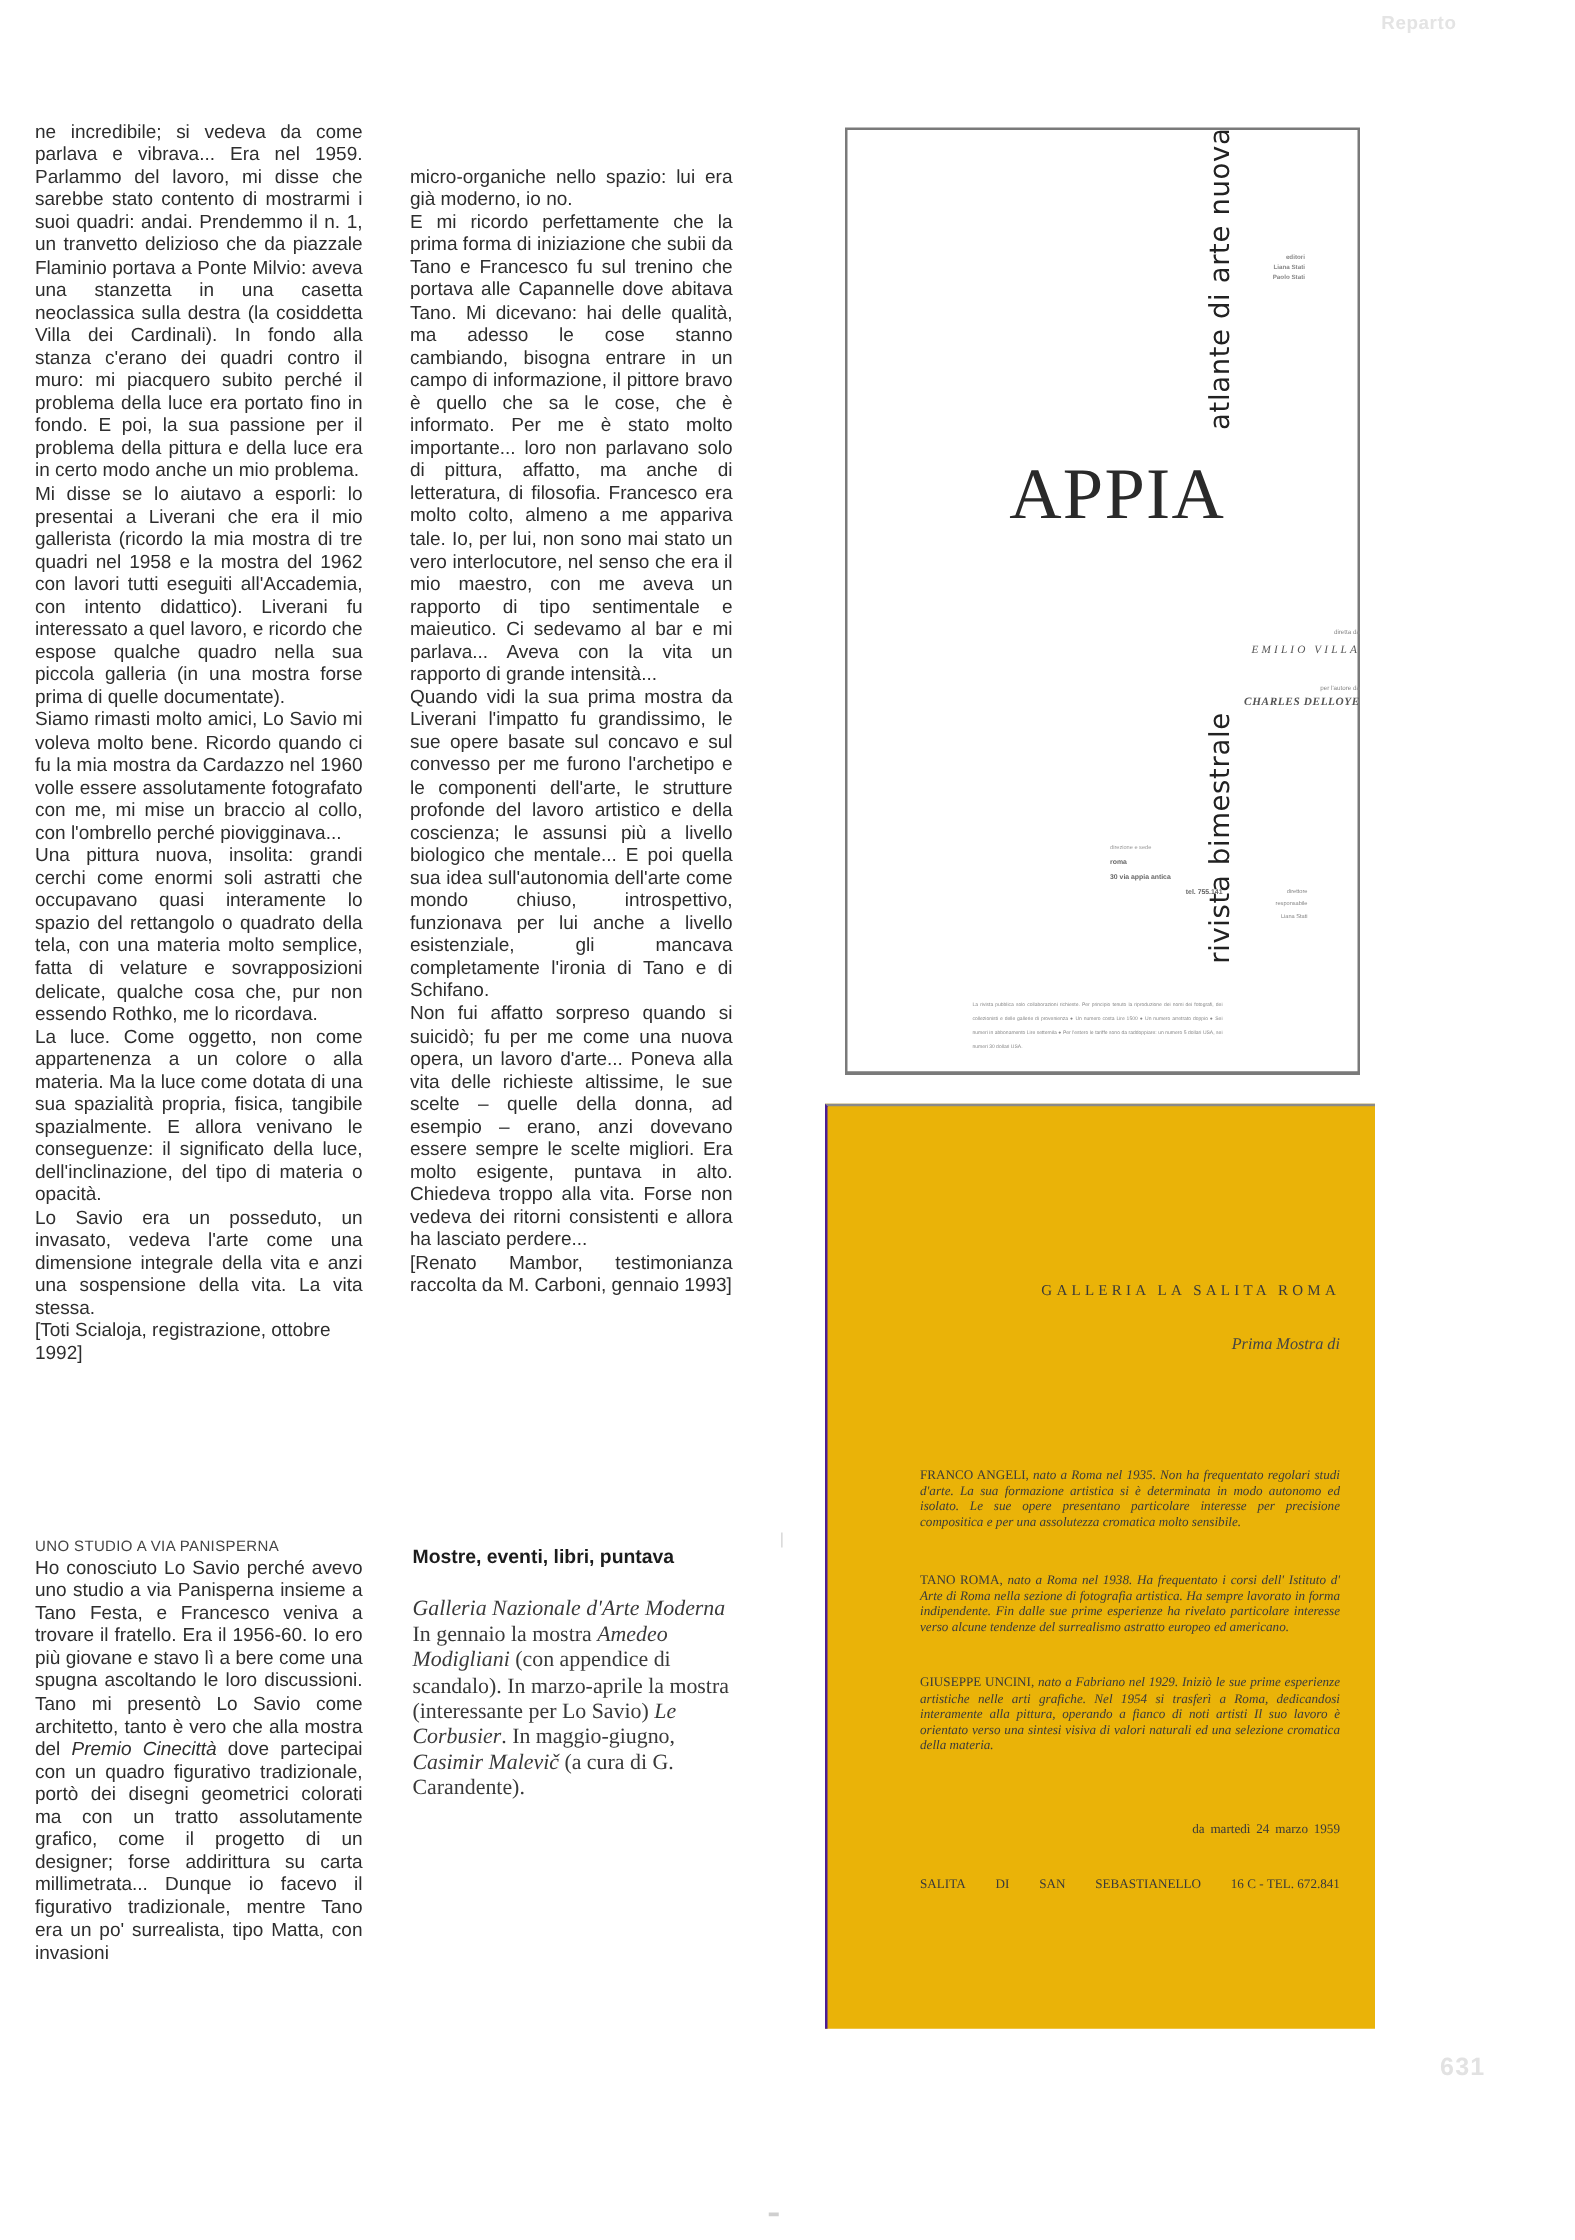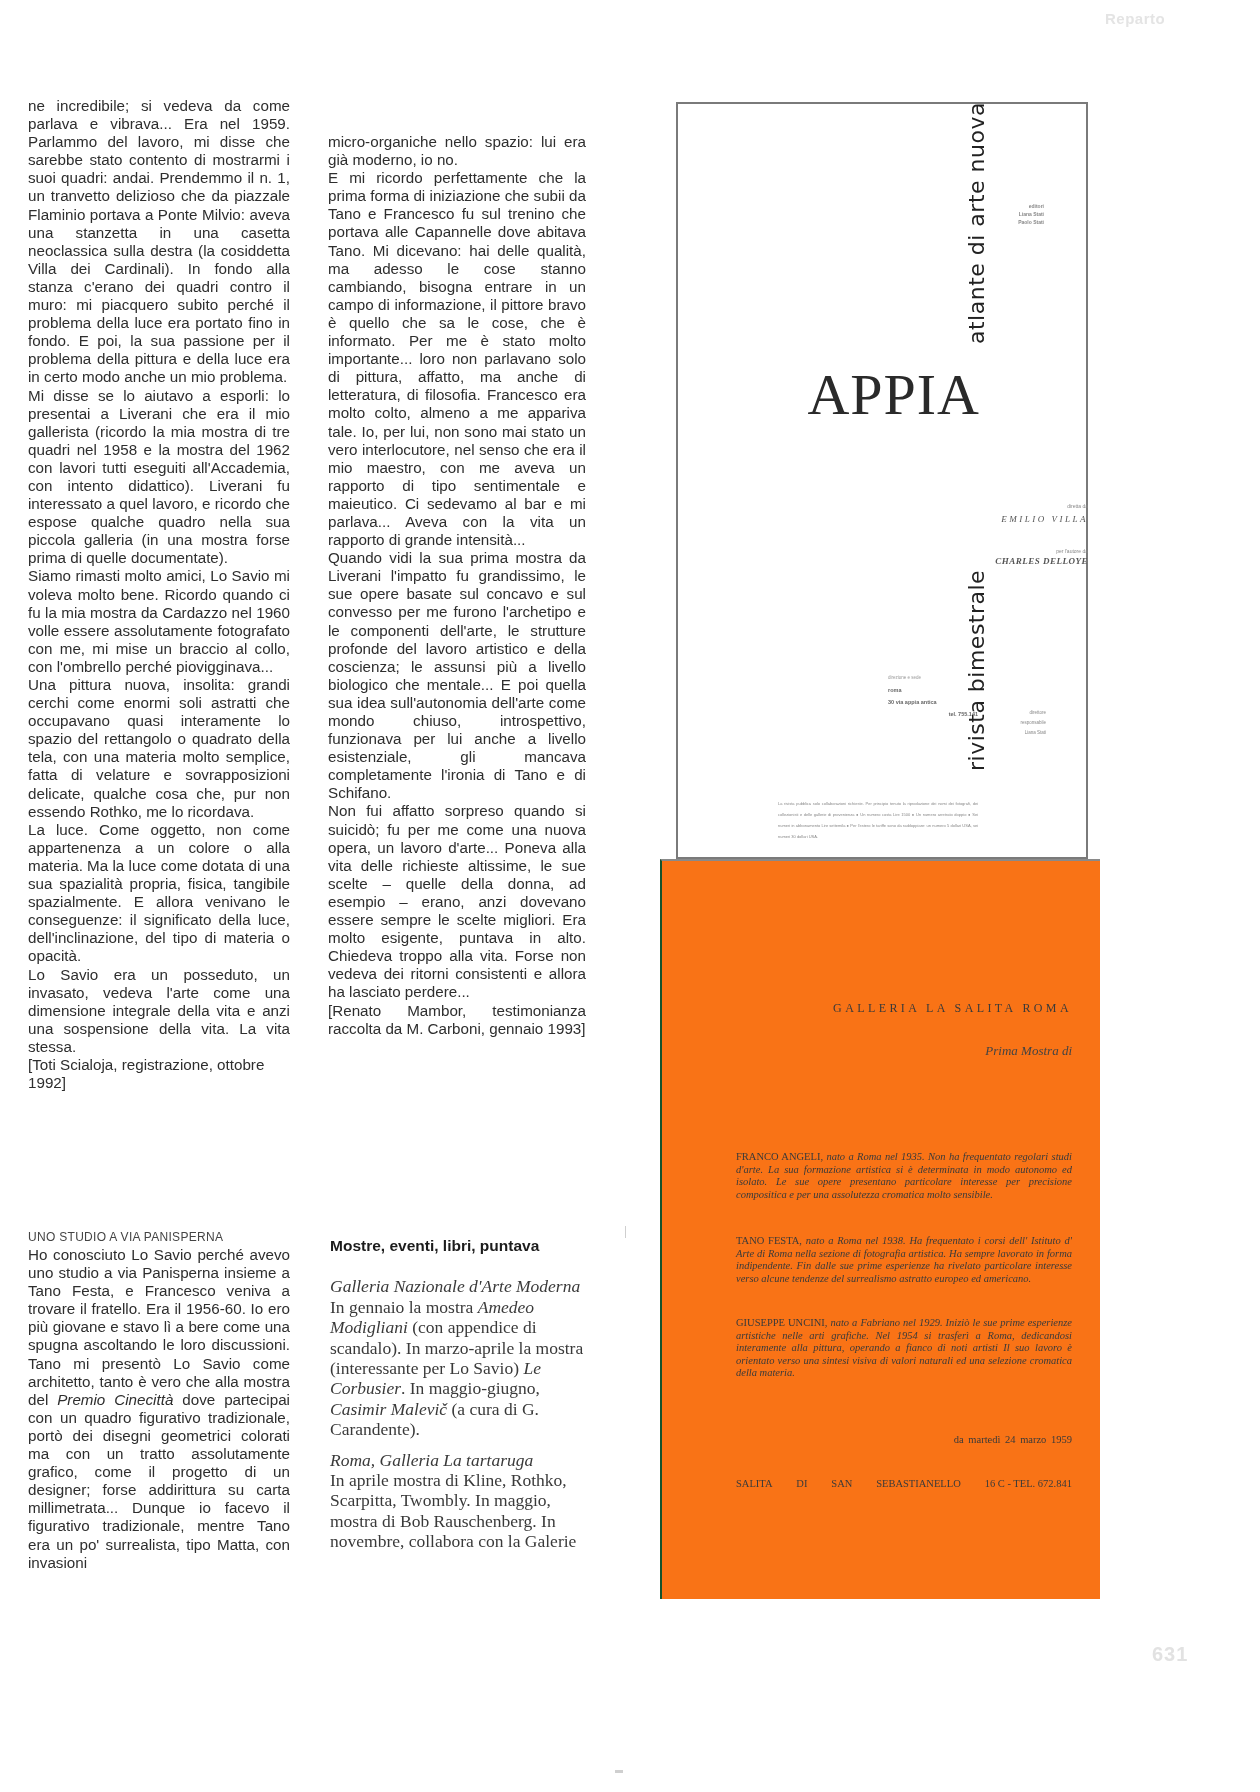--- a/index.html
+++ b/index.html
@@ -38,21 +38,21 @@
   .director { position: absolute; left: 300px; top: 410px; width: 110px; text-align: right; font-family: "Liberation Serif", serif; font-style: italic; font-size: 9px; letter-spacing: 2.5px; color: #555; }
   .publisher-label { left: 300px; top: 443px; width: 110px; }
   .publisher { position: absolute; left: 300px; top: 452px; width: 110px; text-align: right; font-family: "Liberation Serif", serif; font-style: italic; font-weight: bold; font-size: 9px; letter-spacing: 0.5px; color: #555; }
   .address { position: absolute; left: 210px; top: 568px; width: 90px; font-size: 5.5px; font-weight: bold; color: #666; line-height: 12px; }
   .address .r { text-align: right; }
   .address .lbl { font-weight: normal; font-size: 4.5px; color: #999; }
   .resp { position: absolute; left: 300px; top: 604px; width: 68px; text-align: right; font-size: 4.5px; color: #888; line-height: 10px; }
   .fineprint { position: absolute; left: 100px; top: 694px; width: 200px; font-size: 4px; color: #888; line-height: 11px; text-align: justify; }
 
   
-  .invite { position: absolute; left: 660px; top: 859px; width: 440px; height: 740px; border-top: 2px solid #8a8a8a; border-left: 2px solid #14532d; background: #f97316; }
+  .invite { position: absolute; left: 660px; top: 883px; width: 440px; height: 740px; border-top: 2px solid #8a8a8a; border-left: 2px solid #4c1d95; background: #eab308; }
   .inv-title { position: absolute; left: 40px; width: 370px; top: 140px; text-align: right; font-family: "Liberation Serif", serif; font-size: 12px; letter-spacing: 3.4px; color: #3a3a3a; }
   .inv-sub { position: absolute; left: 40px; width: 370px; top: 182px; text-align: right; font-family: "Liberation Serif", serif; font-style: italic; font-size: 13px; color: #444; }
   .artist { position: absolute; left: 74px; width: 336px; font-family: "Liberation Serif", serif; font-size: 10.5px; line-height: 12.5px; text-align: justify; color: #3a3a3a; }
   .artist .name { font-style: normal; }
   .artist .bio { font-style: italic; }
   .artist.a1 { top: 290px; }
   .artist.a2 { top: 374px; }
   .artist.a3 { top: 456px; }
   .inv-date { position: absolute; left: 74px; width: 336px; top: 573px; text-align: right; font-family: "Liberation Serif", serif; font-size: 10.5px; color: #3a3a3a; word-spacing: 2px; }
   .inv-address { position: absolute; left: 74px; width: 336px; top: 617px; font-family: "Liberation Serif", serif; font-size: 10.5px; color: #3a3a3a; display: flex; justify-content: space-between; }
@@ -86,24 +86,20 @@
   <p>Non fui affatto sorpreso quando si suicidò; fu per me come una nuova opera, un lavoro d'arte... Poneva alla vita delle richieste altissime, le sue scelte – quelle della donna, ad esempio – erano, anzi dovevano essere sempre le scelte migliori. Era molto esigente, puntava in alto. Chiedeva troppo alla vita. Forse non vedeva dei ritorni consistenti e allora ha lasciato perdere...</p>
   <p>[Renato Mambor, testimonianza raccolta da M. Carboni, gennaio 1993]</p>
 </div>
 
 <div class="events">
   <h3>Mostre, eventi, libri, puntava</h3>
   <div class="entry">
     <div class="venue">Galleria Nazionale d'Arte Moderna</div>
     <div><span>In gennaio la mostra </span><i>Amedeo Modigliani</i><span> (con appendice di scandalo). In marzo-aprile la mostra (interessante per Lo Savio) </span><i>Le Corbusier</i><span>. In maggio-giugno, </span><i>Casimir Malevič</i><span> (a cura di G. Carandente).</span></div>
   </div>
-  <div class="entry">
-    <div class="venue">Roma, Galleria La tartaruga</div>
-    <div>In aprile mostra di Kline, Rothko, Scarpitta, Twombly. In maggio, mostra di Bob Rauschenberg. In novembre, collabora con la Galerie</div>
-  </div>
 </div>
 
 <div class="cover">
   <div class="vert vert-top">atlante di arte nuova</div>
   <div class="tiny editors">
     <div>editori</div>
     <div>Liana Stati</div>
     <div>Paolo Stati</div>
   </div>
   <div class="cover-title t1">APPIA</div>
@@ -123,21 +119,21 @@
     <div>responsabile</div>
     <div>Liana Stati</div>
   </div>
   <div class="fineprint">La rivista pubblica solo collaborazioni richieste. Per principio tenuto la riproduzione dei nomi dei fotografi, dei collezionisti e delle gallerie di provenienza ● Un numero costa Lire 1500 ● Un numero arretrato doppio ● Sei numeri in abbonamento Lire settemila ● Per l'estero le tariffe sono da raddoppiare: un numero 5 dollari USA, sei numeri 30 dollari USA.</div>
 </div>
 
 <div class="invite">
   <div class="inv-title">GALLERIA LA SALITA ROMA</div>
   <div class="inv-sub">Prima Mostra di</div>
   <div class="artist a1"><span class="name">FRANCO ANGELI,</span><span class="bio"> nato a Roma nel 1935. Non ha frequentato regolari studi d'arte. La sua formazione artistica si è determinata in modo autonomo ed isolato. Le sue opere presentano particolare interesse per precisione compositica e per una assolutezza cromatica molto sensibile.</span></div>
-  <div class="artist a2"><span class="name">TANO FESTA,</span><span class="bio"> nato a Roma nel 1938. Ha frequentato i corsi dell' Istituto d' Arte di Roma nella sezione di fotografia artistica. Ha sempre lavorato in forma indipendente. Fin dalle sue prime esperienze ha rivelato particolare interesse verso alcune tendenze del surrealismo astratto europeo ed americano.</span></div>
+  <div class="artist a2"><span class="name">TANO ROMA,</span><span class="bio"> nato a Roma nel 1938. Ha frequentato i corsi dell' Istituto d' Arte di Roma nella sezione di fotografia artistica. Ha sempre lavorato in forma indipendente. Fin dalle sue prime esperienze ha rivelato particolare interesse verso alcune tendenze del surrealismo astratto europeo ed americano.</span></div>
   <div class="artist a3"><span class="name">GIUSEPPE UNCINI,</span><span class="bio"> nato a Fabriano nel 1929. Iniziò le sue prime esperienze artistiche nelle arti grafiche. Nel 1954 si trasferì a Roma, dedicandosi interamente alla pittura, operando a fianco di noti artisti Il suo lavoro è orientato verso una sintesi visiva di valori naturali ed una selezione cromatica della materia.</span></div>
   <div class="inv-date">da martedì 24 marzo 1959</div>
   <div class="inv-address">
     <span>SALITA</span>
     <span>DI</span>
     <span>SAN</span>
     <span>SEBASTIANELLO</span>
     <span>16 C - TEL. 672.841</span>
   </div>
 </div>

